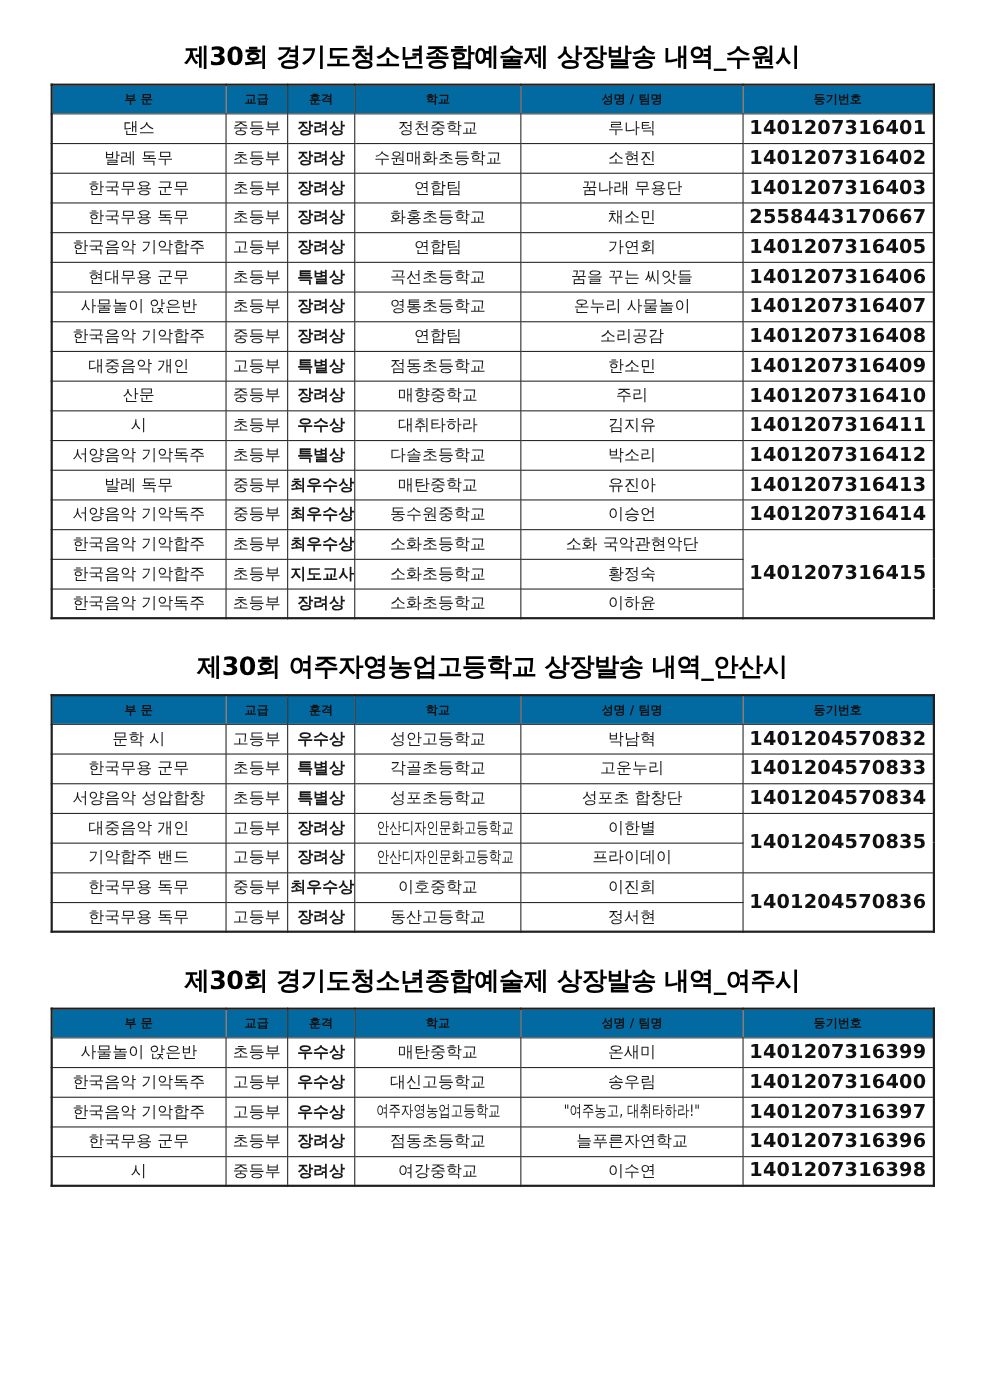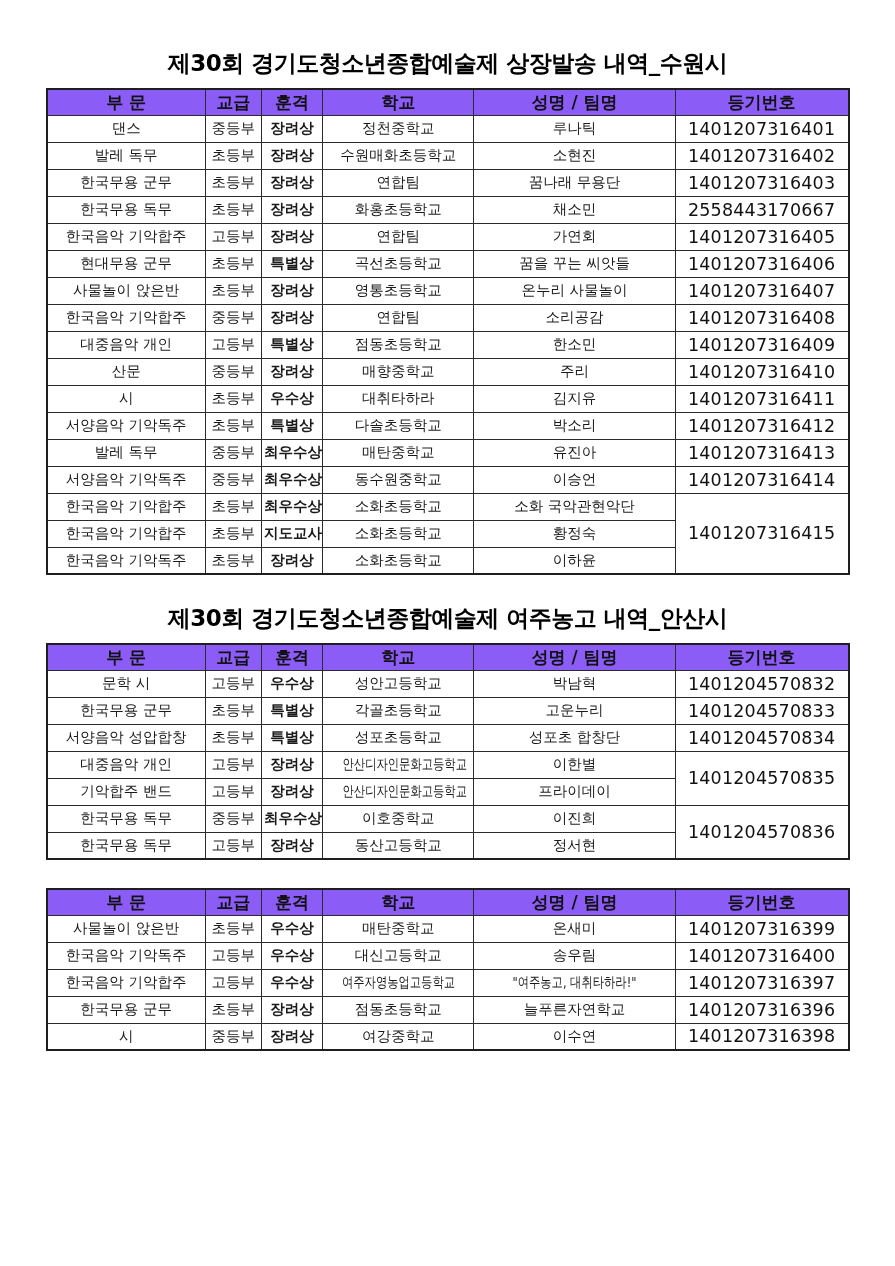--- a/index.html
+++ b/index.html
@@ -6,21 +6,21 @@
     margin: 0;
     padding: 0;
     background: #ffffff;
     font-family: "DejaVu Sans", "Liberation Sans", sans-serif;
   }
   .page {
     width: 895px;
     height: 1266px;
     background: #ffffff;
     box-sizing: border-box;
-    padding-top: 48px;
+    padding-top: 36px;
     overflow: hidden;
   }
   .award-section { margin-bottom: 28px; }
   .doc-title {
     font-size: 23px;
     font-weight: bold;
     color: #000000;
     text-align: center;
     margin: 0 0 9px 0;
     letter-spacing: -0.5px;
@@ -36,37 +36,38 @@
   table.award-table td {
     border: 1px solid #2b2b2b;
     text-align: center;
     vertical-align: middle;
     white-space: nowrap;
     overflow: hidden;
     padding: 0 2px;
     box-sizing: border-box;
   }
   table.award-table th {
-    background: #8b5cf6;
-    font-size: 17px;
+    background: #0369a1;
+    font-size: 11px;
     font-weight: bold;
     color: #111111;
     height: 26px;
   }
   table.award-table td {
     font-size: 14.5px;
     color: #1a1a1a;
     height: 27px;
     background: #ffffff;
   }
   table.award-table td.award { font-weight: bold; font-family: Liberation Serif, serif; }
   table.award-table td.reg {
     font-size: 17.5px;
     letter-spacing: 0.2px;
     color: #111111;
+    font-weight: bold;
   }
   
   th.col-category { width: 19.8%; }
   th.col-grade    { width: 7.0%;  }
   th.col-award    { width: 7.6%;  }
   th.col-school   { width: 18.9%; }
   th.col-name     { width: 25.1%; }
   th.col-reg      { width: 21.6%; }
   .squeeze {
     display: inline-block;
@@ -225,21 +226,21 @@
             <td><span>초등부</span></td>
             <td class="award"><span>장려상</span></td>
             <td><span>소화초등학교</span></td>
             <td><span>이하윤</span></td>
           </tr>
         </tbody>
       </table>
   </section>
 
   <section class="award-section">
-    <h1 class="doc-title">제30회 경기도청소년종합예술제 여주농고 내역_안산시</h1>
+    <h1 class="doc-title">제30회 여주자영농업고등학교 상장발송 내역_안산시</h1>
     <table class="award-table">
         <thead>
           <tr>
             <th class="col-category">부 문</th>
             <th class="col-grade">교급</th>
             <th class="col-award">훈격</th>
             <th class="col-school">학교</th>
             <th class="col-name">성명 / 팀명</th>
             <th class="col-reg">등기번호</th>
           </tr>
@@ -297,20 +298,21 @@
             <td><span>고등부</span></td>
             <td class="award"><span>장려상</span></td>
             <td><span>동산고등학교</span></td>
             <td><span>정서현</span></td>
           </tr>
         </tbody>
       </table>
   </section>
 
   <section class="award-section">
+    <h1 class="doc-title">제30회 경기도청소년종합예술제 상장발송 내역_여주시</h1>
     <table class="award-table">
         <thead>
           <tr>
             <th class="col-category">부 문</th>
             <th class="col-grade">교급</th>
             <th class="col-award">훈격</th>
             <th class="col-school">학교</th>
             <th class="col-name">성명 / 팀명</th>
             <th class="col-reg">등기번호</th>
           </tr>

